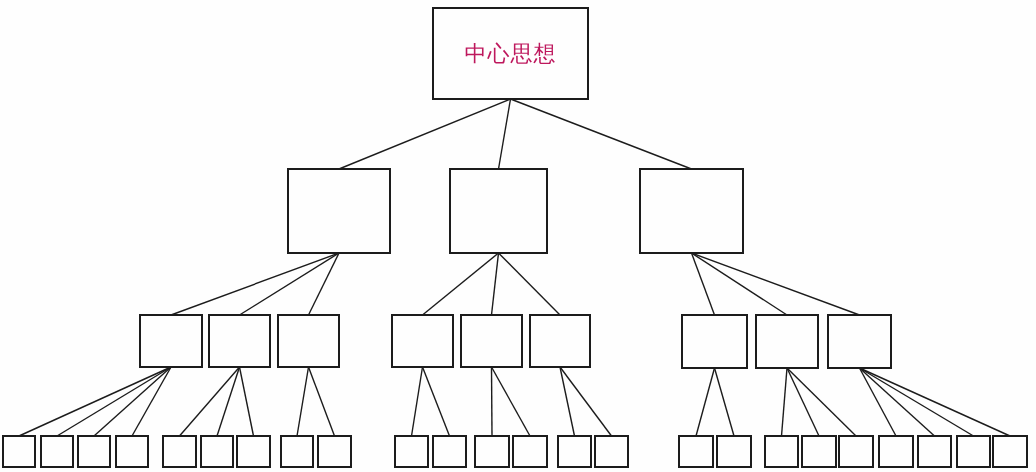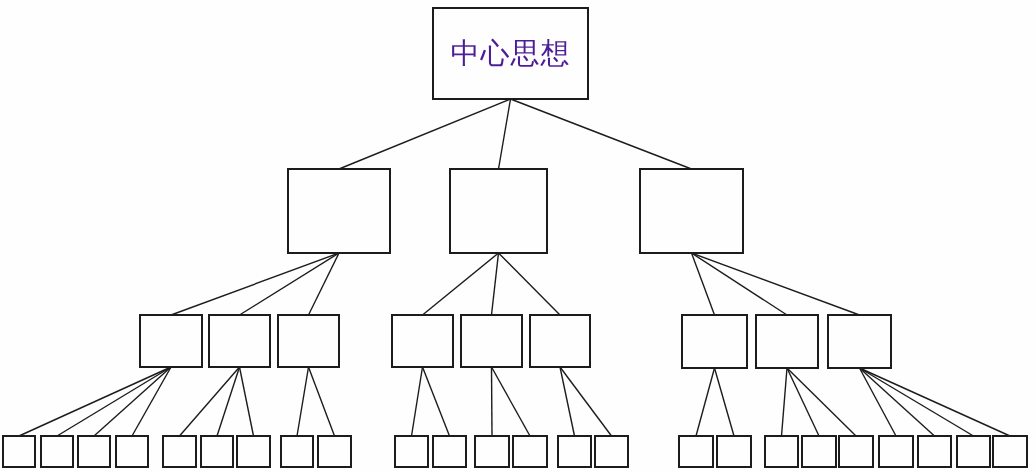--- a/index.html
+++ b/index.html
@@ -19,23 +19,23 @@
     position: absolute;
     left: 0;
     top: 0;
     display: block;
   }
   .root-label {
     position: absolute;
     display: flex;
     align-items: center;
     justify-content: center;
-    font-size: 29px;
+    font-size: 22px;
     letter-spacing: 1px;
-    color: #4c1d95;
+    color: #be185d;
     pointer-events: none;
   }
 </style>
 </head>
 <body>
 
 <div class="stage">
   <svg id="diagram-svg" width="1036" height="472" viewBox="0 0 1036 472">
       <g>
         <line x1="510.5" y1="99" x2="339" y2="169" stroke="#1c1c1c" stroke-width="1.4"></line>

